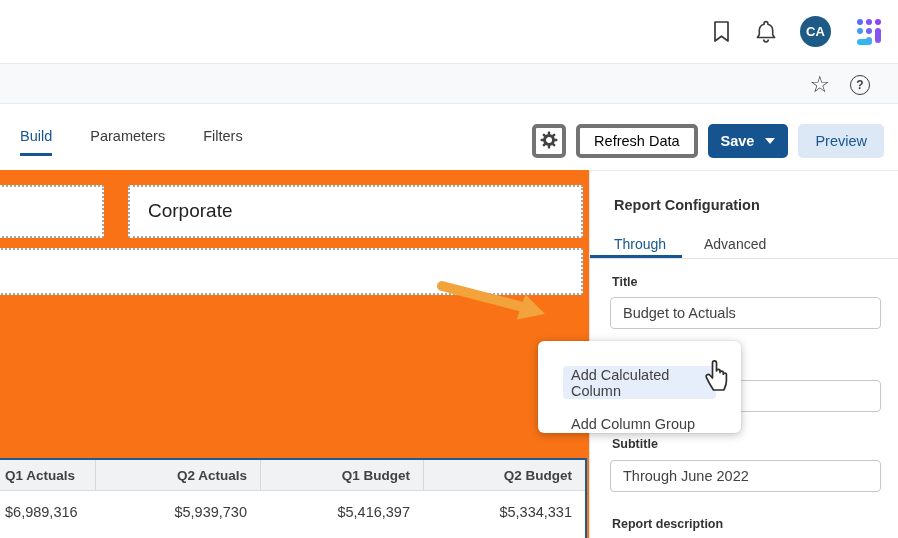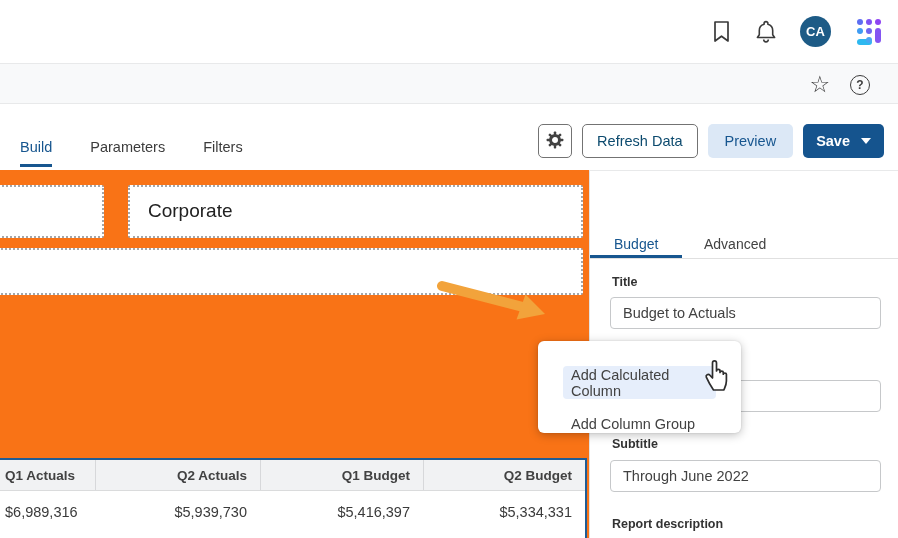--- a/index.html
+++ b/index.html
@@ -17,25 +17,25 @@
   
   .subbar { position:absolute; left:0; top:63px; width:898px; height:41px; background:#f8f9fa;
             border-top:1px solid #e8e9ea; border-bottom:1px solid #e8e9ea; }
   .subbar-icons { position:absolute; right:28px; top:0; height:41px; display:flex; align-items:center; gap:20px; }
   .star-glyph { font-size:23px; color:#3c3c3c; line-height:1; }
   .help-circle { width:20px; height:20px; border:1.6px solid #3c3c3c; border-radius:50%;
                  display:flex; align-items:center; justify-content:center; font-size:12px; font-weight:bold; color:#3c3c3c; }
   
   .toolbar { position:absolute; left:0; top:104px; width:898px; height:66px; background:#fff; }
   .main-tabs { position:absolute; left:20px; top:24px; display:flex; gap:38px; font-size:14.5px; }
-  .main-tab { color:#3c3c3c; cursor:pointer; padding-bottom:9px;margin-top:11px; }
+  .main-tab { color:#3c3c3c; cursor:pointer; padding-bottom:9px; }
   .main-tab.active { color:#17568f; border-bottom:3px solid #17568f; }
   .toolbar-actions { position:absolute; right:14px; top:20px; display:flex; gap:10px; align-items:center; }
   .btn { height:34px; border-radius:5px; font-size:14.5px; display:flex; align-items:center; justify-content:center;
-         cursor:pointer; border:1px solid #737373; background:#fff; padding:0 14px; color:#0c4a6e;
+         cursor:pointer; border:4px solid #737373; background:#fff; padding:0 14px; color:#000000;
          font-family:inherit; }
   .btn-icon { width:34px; padding:0; }
   .btn-preview { background:#dce8f6; border:none; color:#17568f; padding:0 17px; }
   .btn-save { background:#15548e; border:none; color:#fff; padding:0 13px; gap:11px; font-weight:bold; }
   .caret-down-white { width:0; height:0; border-left:5px solid transparent; border-right:5px solid transparent; border-top:6px solid #fff; }
   
   .canvas { position:absolute; left:0; top:170px; width:589px; height:368px; background:#f97316; overflow:visible; }
   .dotted-box { position:absolute; border:2px dotted #a4a6a9; border-radius:2px; background:#fff; }
   .corp-text { font-size:19px; color:#212121; padding:13px 0 0 18px; }
   .add-col-ctl { position:absolute; left:542px; top:303px; display:flex; align-items:center; gap:7px; cursor:pointer; }
@@ -138,25 +138,25 @@
             <rect x="7.8" y="0.6" width="2.4" height="3.4" rx="0.7" transform="rotate(45 9 9)"></rect>
             <rect x="7.8" y="14" width="2.4" height="3.4" rx="0.7" transform="rotate(45 9 9)"></rect>
             <rect x="0.6" y="7.8" width="3.4" height="2.4" rx="0.7" transform="rotate(45 9 9)"></rect>
             <rect x="14" y="7.8" width="3.4" height="2.4" rx="0.7" transform="rotate(45 9 9)"></rect>
           </g>
           <circle cx="9" cy="9" r="4.5" fill="none" stroke="#424242" stroke-width="3"></circle>
         </svg>
       </span>
     </button>
     <button class="btn">Refresh Data</button>
-    <button class="btn btn-preview">Preview</button>
     <button class="btn btn-save">
       <span>Save</span>
       <span class="caret-down-white"></span>
     </button>
+    <button class="btn btn-preview">Preview</button>
   </div>
 </div>
 
 <div class="canvas">
 
   <div class="dotted-box" style="left:-14px; top:15px; width:118px; height:53px;"></div>
 
   <div class="dotted-box" style="left:128px; top:15px; width:455px; height:53px;">
     <div class="corp-text">Corporate</div>
   </div>
@@ -215,21 +215,22 @@
     <div class="rt-row">
       <div class="cell c0">$6,989,316</div>
       <div class="cell c1">$5,939,730</div>
       <div class="cell c2">$5,416,397</div>
       <div class="cell c3">$5,334,331</div>
     </div>
   </div>
 </div>
 
 <div class="panel">
-  <span class="panel-tab general">Budget</span>
+  <div class="panel-title">Report Configuration</div>
+  <span class="panel-tab general">Through</span>
   <span class="panel-tab advanced">Advanced</span>
   <div class="panel-tab-border"></div>
   <div class="panel-tab-underline"></div>
 
   <div class="field-label" style="top:104px;">Title</div>
   <input class="text-input" style="top: 126px;" value="Budget to Actuals">
 
   <input class="text-input" style="top: 209px;" value="">
 
   <div class="field-label" style="top:266px;">Subtitle</div>

